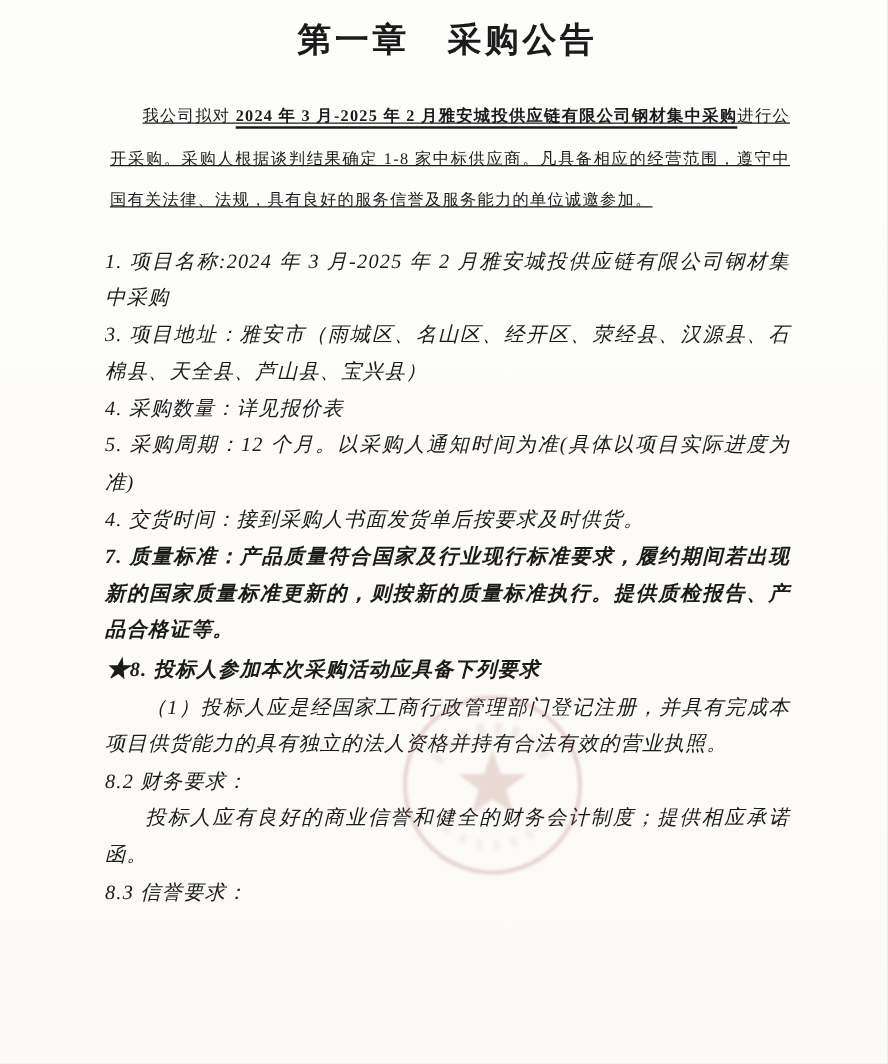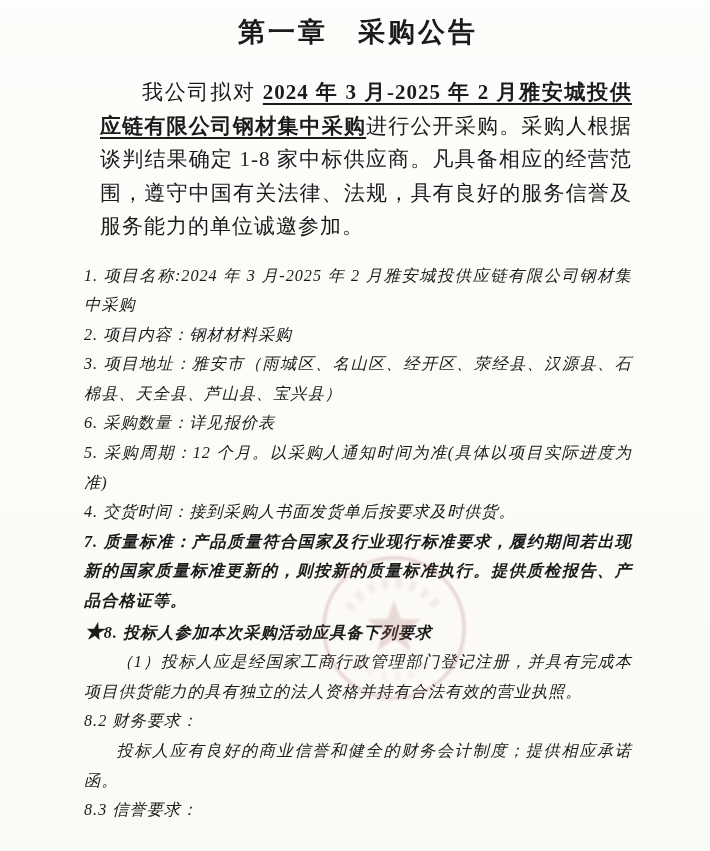--- a/index.html
+++ b/index.html
@@ -19,26 +19,27 @@
   .doc-title {
     margin: 0;
     font-size: 27px;
     line-height: 36px;
     font-weight: 700;
     text-align: center;
     letter-spacing: 3px;
     white-space: pre;
   }
   .intro {
-    margin: 26px 0 0 16px;
-    font-size: 21px;
+    margin: 26px 0 0 4px;
+    font-size: 13px;
     line-height: 33.5px;
     letter-spacing: 1px;
     text-align: justify;
     text-indent: 2em;
+    text-decoration: underline;
   }
   .intro .u-bold {
     font-weight: 700;
     text-decoration: underline;
     text-underline-offset: 4px;
     text-decoration-thickness: 1.5px;
   }
   .items { margin-top: 18px; font-style: italic; }
   .item {
     margin: 0;
@@ -67,23 +68,22 @@
 <body>
 
 <div class="page">
 
   <h1 class="doc-title">第一章　采购公告</h1>
 
   <p class="intro"><span>我公司拟对 </span><span class="u-bold">2024 年 3 月-2025 年 2 月雅安城投供应链有限公司钢材集中采购</span><span>进行公开采购。采购人根据谈判结果确定 1-8 家中标供应商。凡具备相应的经营范围，遵守中国有关法律、法规，具有良好的服务信誉及服务能力的单位诚邀参加。</span></p>
 
   <div class="items">
     <p class="item">1. 项目名称:2024 年 3 月-2025 年 2 月雅安城投供应链有限公司钢材集中采购</p>
-    <p class="item">2. 项目内容：钢材材料采购</p>
     <p class="item">3. 项目地址：雅安市（雨城区、名山区、经开区、荥经县、汉源县、石棉县、天全县、芦山县、宝兴县）</p>
-    <p class="item">6. 采购数量：详见报价表</p>
+    <p class="item">4. 采购数量：详见报价表</p>
     <p class="item">5. 采购周期：12 个月。以采购人通知时间为准(具体以项目实际进度为准)</p>
     <p class="item">4. 交货时间：接到采购人书面发货单后按要求及时供货。</p>
     <p class="item bold">7. 质量标准：产品质量符合国家及行业现行标准要求，履约期间若出现新的国家质量标准更新的，则按新的质量标准执行。提供质检报告、产品合格证等。</p>
     <p class="item bold"><span class="star">★</span><span>8. 投标人参加本次采购活动应具备下列要求</span></p>
     <p class="item indent">（1）投标人应是经国家工商行政管理部门登记注册，并具有完成本项目供货能力的具有独立的法人资格并持有合法有效的营业执照。</p>
     <p class="item">8.2 财务要求：</p>
     <p class="item indent">投标人应有良好的商业信誉和健全的财务会计制度；提供相应承诺函。</p>
     <p class="item">8.3 信誉要求：</p>
   </div>
 

